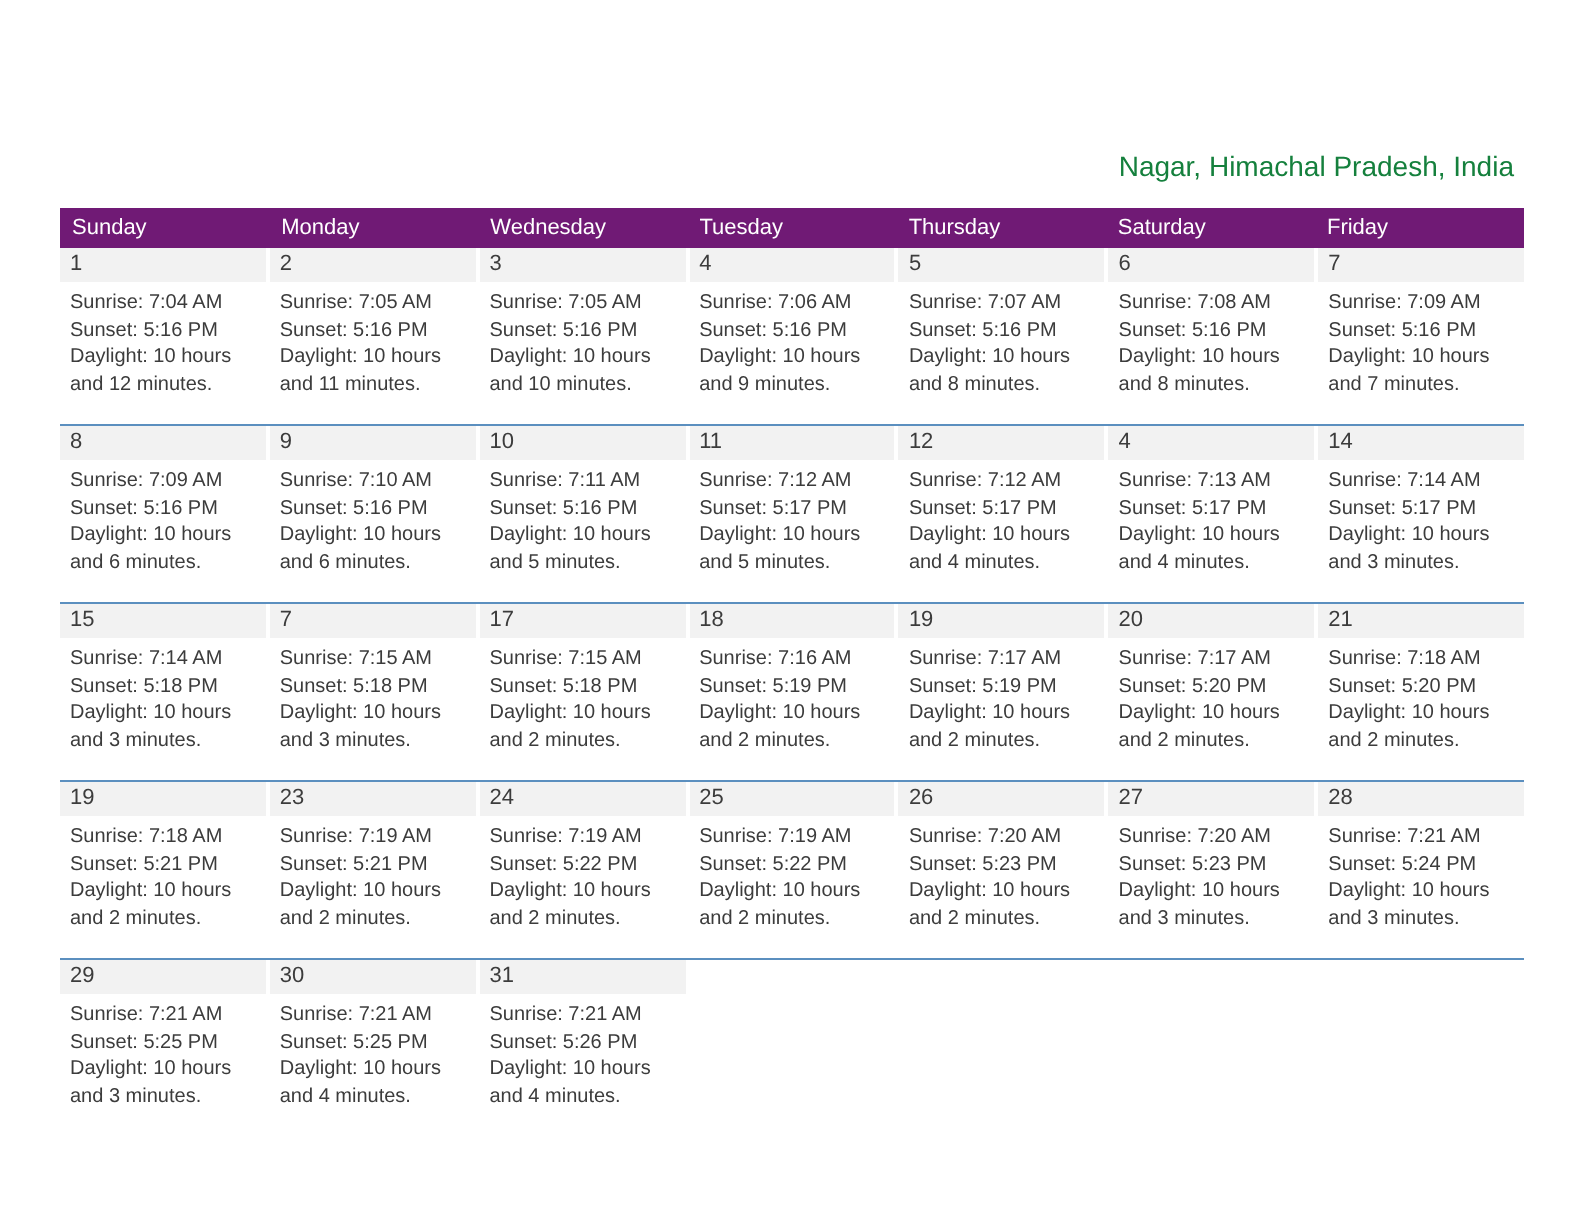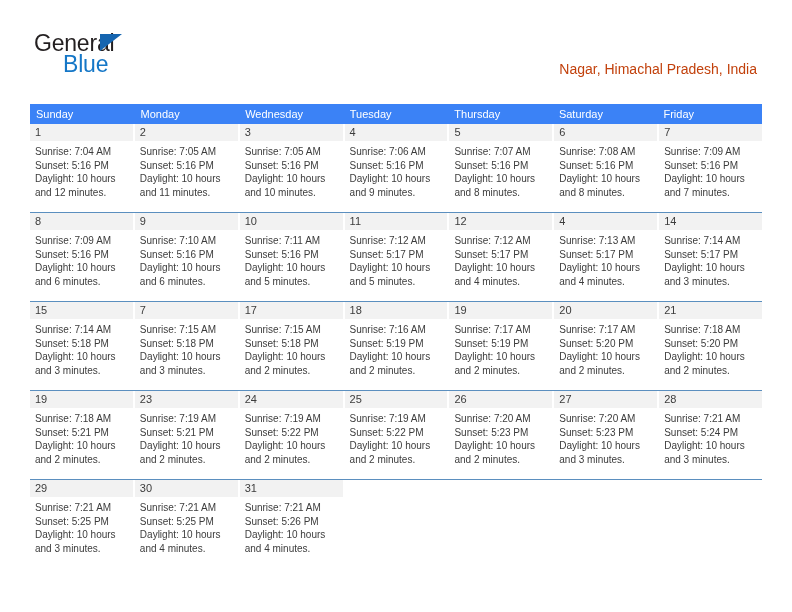--- a/index.html
+++ b/index.html
@@ -69,40 +69,40 @@
     top: 31px;
     font-size: 27px;
     color: #000000;
     text-align: right;
     white-space: nowrap;
     line-height: 32px;
   }
   .subtitle {
     position: absolute;
     right: 35px;
-    top: 60px;
+    top: 74px;
     font-size: 14px;
-    color: #c2410c;
+    color: #15803d;
     text-align: right;
     white-space: nowrap;
     line-height: 18px;
   }
 
   
   .calendar {
     position: absolute;
     left: 30px;
     top: 104px;
     width: 732px;
   }
   .dow-row {
     display: flex;
     width: 732px;
     height: 20px;
-    background: #3b82f6;
+    background: #701a75;
   }
   .dow {
     flex: 1 1 0;
     font-size: 11px;
     color: #ffffff;
     line-height: 20px;
     padding-left: 6px;
     box-sizing: border-box;
     white-space: nowrap;
     overflow: hidden;
@@ -154,25 +154,20 @@
     line-height: 13.6px;
     white-space: nowrap;
   }
 </style>
 </head>
 <body>
 
 <div class="page">
 
   <div class="header">
-    <div class="logo">
-      <span class="logo-general">General</span>
-      <span class="logo-tri"></span>
-      <span class="logo-blue">Blue</span>
-    </div>
     <div class="subtitle">Nagar, Himachal Pradesh, India</div>
   </div>
 
   <div class="calendar">
     <div class="dow-row">
       <div class="dow">Sunday</div>
       <div class="dow">Monday</div>
       <div class="dow">Wednesday</div>
       <div class="dow">Tuesday</div>
       <div class="dow">Thursday</div>

